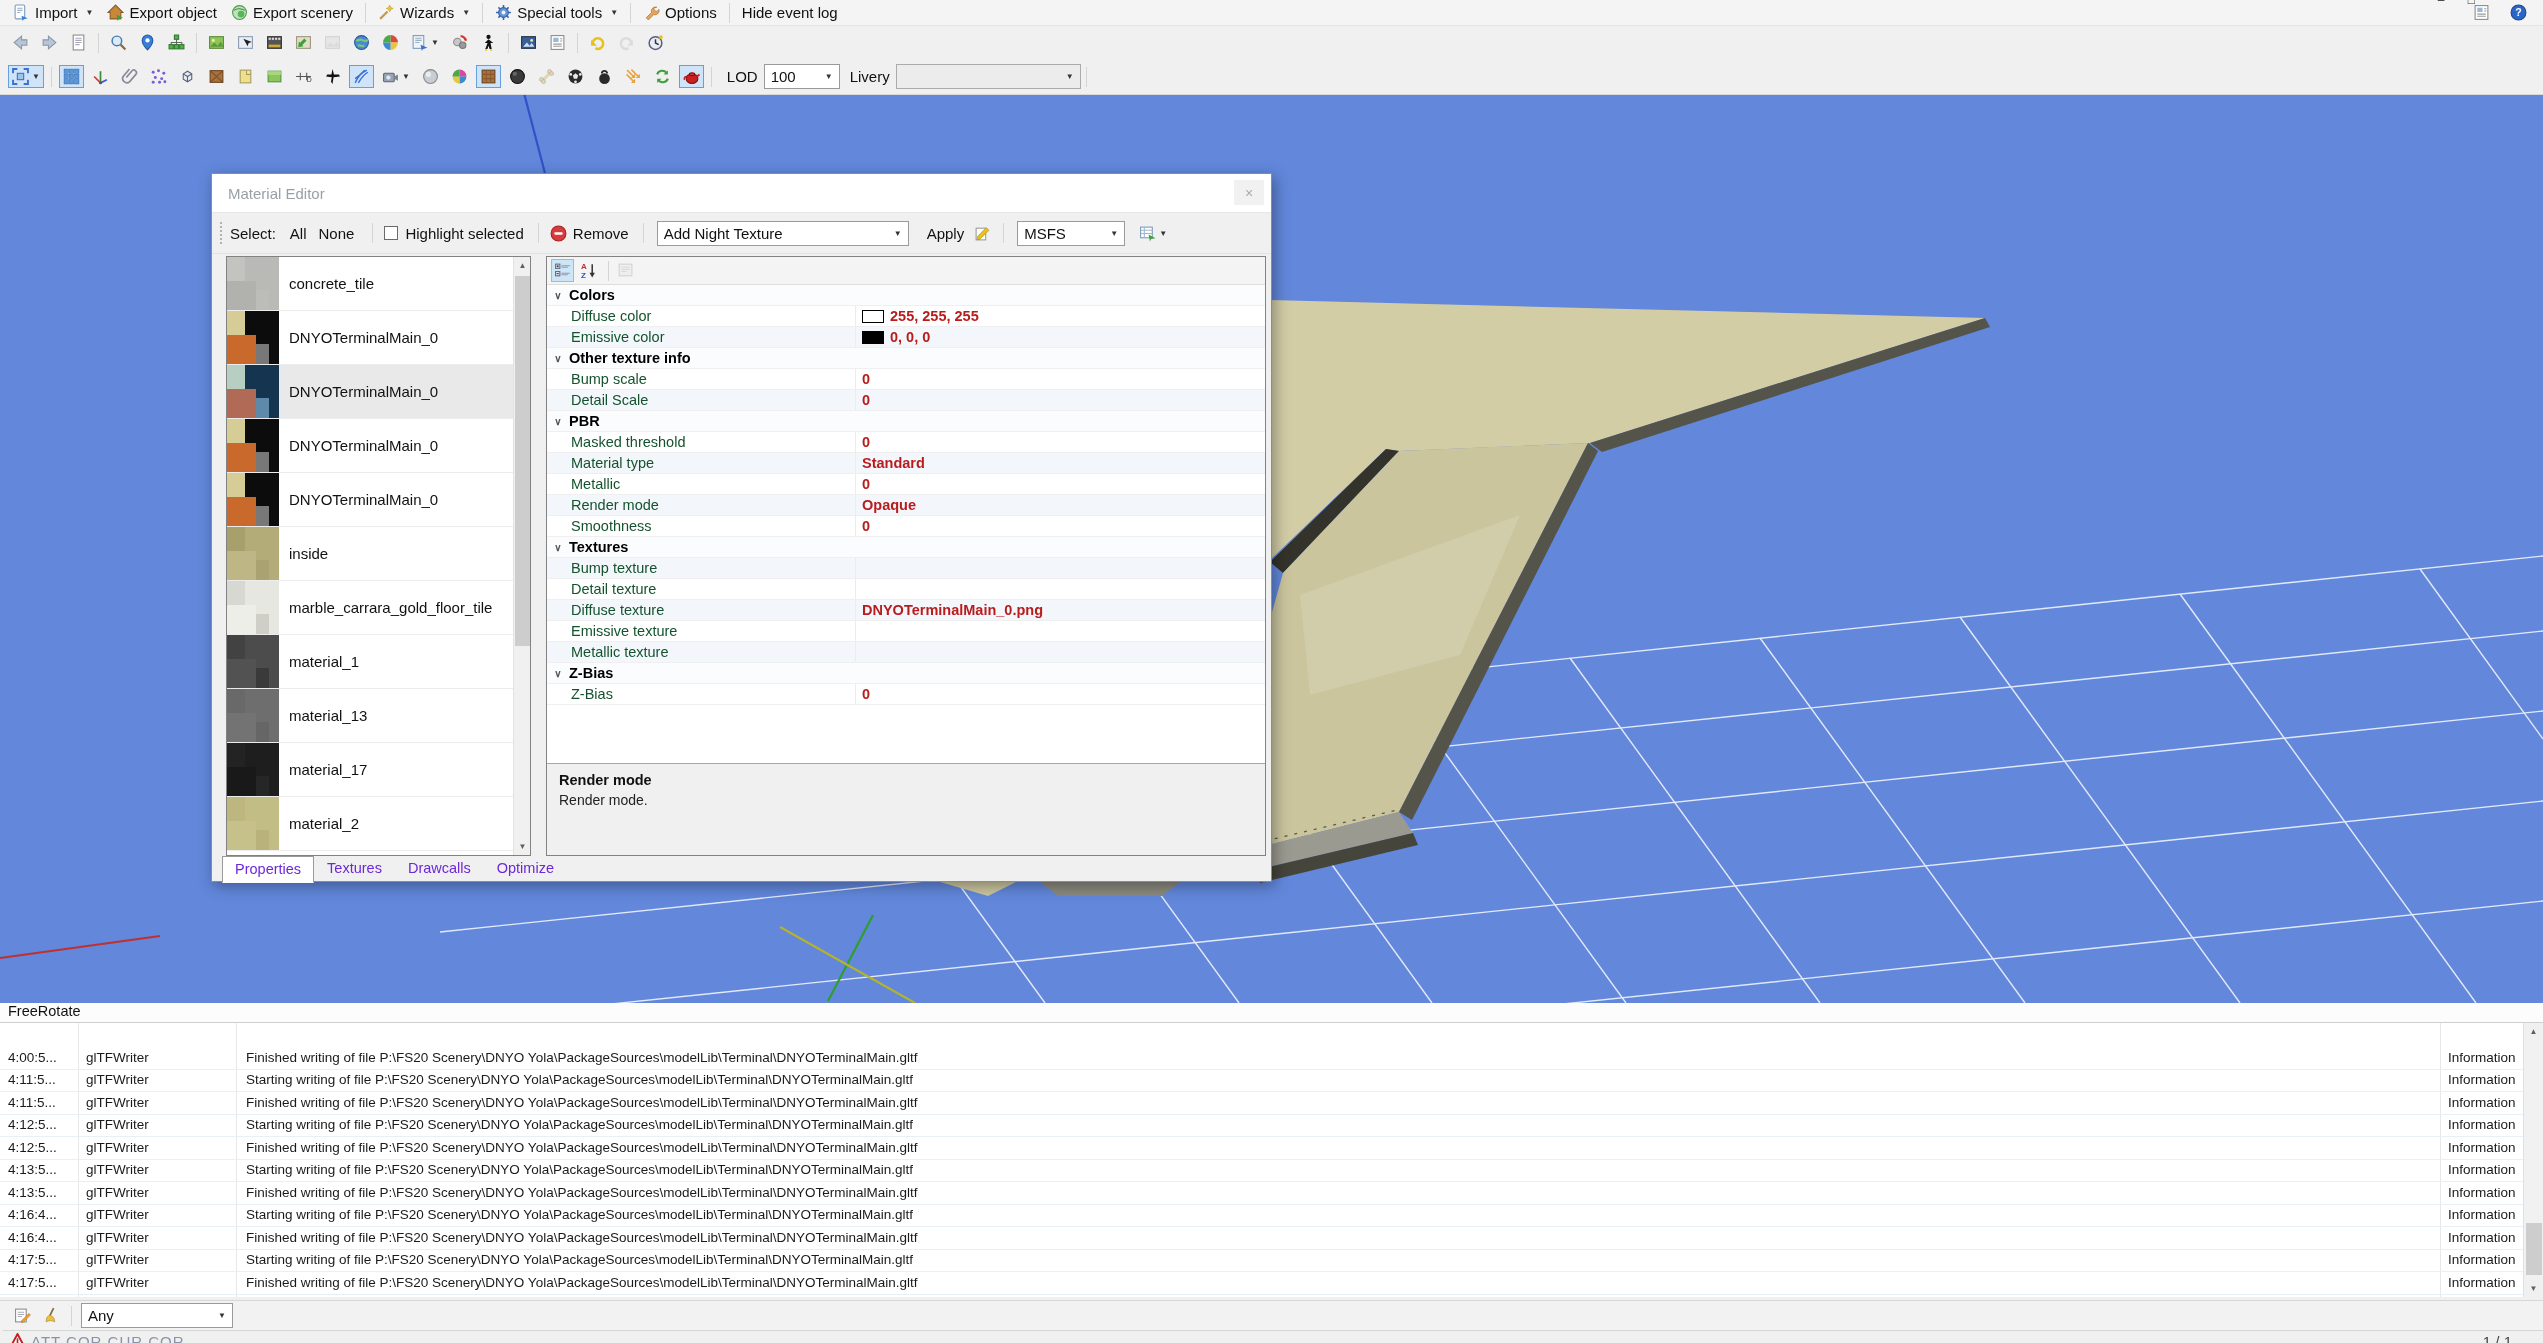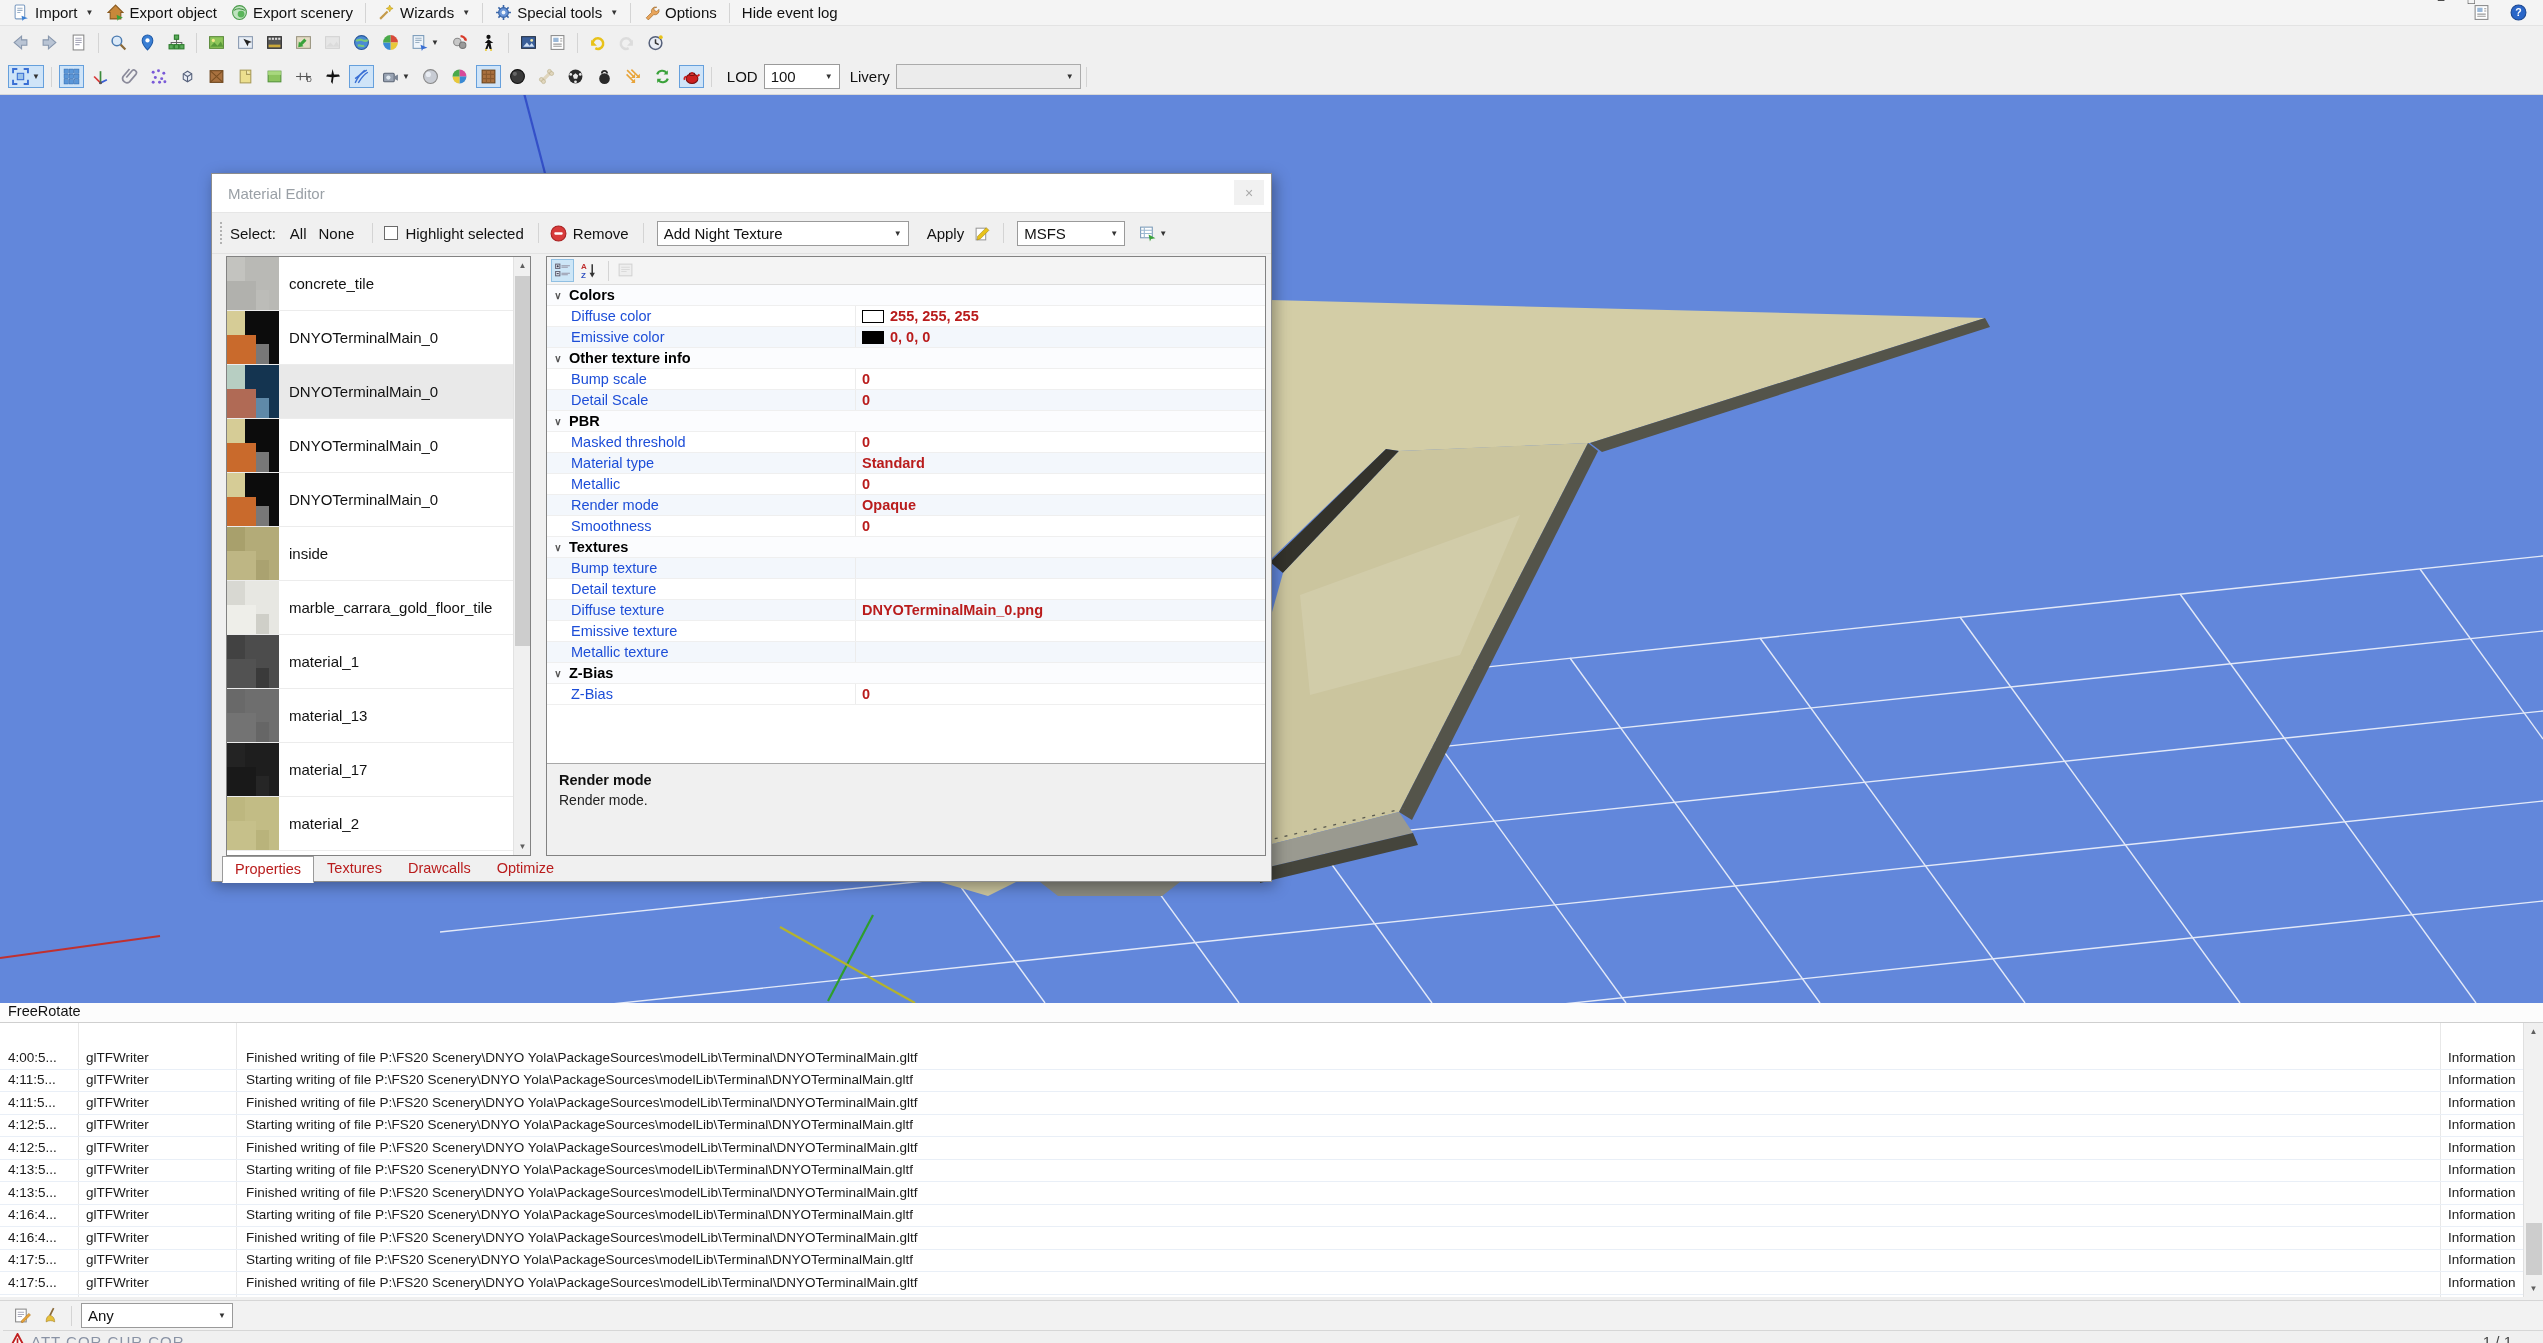--- a/index.html
+++ b/index.html
@@ -56,32 +56,32 @@
   .sthumb { position:absolute; left:1px; width:15px; background:#cdcdcd; }
   .propgrid { position:absolute; left:334px; top:82px; width:720px; height:600px; background:#fff; border:1px solid #828282; }
   .pgtools { height:28px; background:#f4f4f4; border-bottom:1px solid #ddd; display:flex; align-items:center; padding-left:4px; }
   .pgtbtn { display:flex; padding:2px; margin-right:3px; border:1px solid transparent; }
   .pgtbtn.sel { background:#cde6f7; border-color:#90bfe2; }
   .pgtbtn.dis { opacity:.45; }
   .pgrows {}
   .pgcat, .pgrow { display:flex; align-items:center; height:21px; border-bottom:1px solid #efefef; font-size:14.5px; }
   .pgcat { font-weight:bold; color:#000; background:#fbfcfe; }
   .pgchev { width:22px; text-align:center; color:#555; font-size:10px; flex:none; }
-  .pglabel { width:308px; padding-left:24px; color:#1d4ed8; white-space:nowrap; overflow:hidden; }
+  .pglabel { width:308px; padding-left:24px; color:#14532d; white-space:nowrap; overflow:hidden; }
   .pgcat .pgname { }
   .pgvalue { flex:1; border-left:1px solid #ececec; padding-left:6px; font-weight:bold; color:#b91c1c;
     display:flex; align-items:center; gap:6px; height:100%; white-space:nowrap; overflow:hidden; }
   .pgrow.alt { background:#f3f7fc; }
   .swatch { width:22px; height:13px; border:1px solid #000; flex:none; display:inline-block; }
   .pghelp { position:absolute; left:0; right:0; bottom:0; height:92px; background:#f0f0f0;
     border-top:1px solid #a8a8a8; padding:8px 12px; }
   .pghelp .ht { font-weight:bold; font-size:14.5px; }
   .pghelp .hd { font-size:14px; margin-top:4px; color:#222; }
   .metabs { position:absolute; left:10px; top:682px; display:flex; align-items:flex-end; height:26px; }
-  .metab { padding:4px 12px 5px; font-size:14.5px; color:#b91c1c; border:1px solid transparent; }
+  .metab { padding:4px 12px 5px; font-size:14.5px; color:#6d28d9; border:1px solid transparent; }
   .metab.active { background:#fff; border-color:#9a9a9a; border-bottom-color:#fff; position:relative; top:1px; }
   
   #freerotate { position:absolute; left:0; top:1003px; width:2543px; height:20px; background:#fcfcfc;
     border-bottom:1px solid #cfcfcf; display:flex; align-items:flex-start; padding-left:8px; font-size:14.5px; }
   #eventlog { position:absolute; left:0; top:1023px; width:2543px; height:274px; background:#fff; overflow:hidden; }
   .loghead { position:absolute; left:0; top:0; width:2523px; height:24px; border-bottom:1px solid #dcdcdc; background:#fff; }
   .loghead span { position:absolute; top:3px; font-size:14px; color:#222; }
   .logcol-line { position:absolute; top:0; bottom:0; width:1px; background:#e8e8e8; }
   .logrows { position:absolute; left:0; top:24px; right:20px; }
   .logrow { position:relative; height:22.5px; border-bottom:1px solid #e9eff7; }

